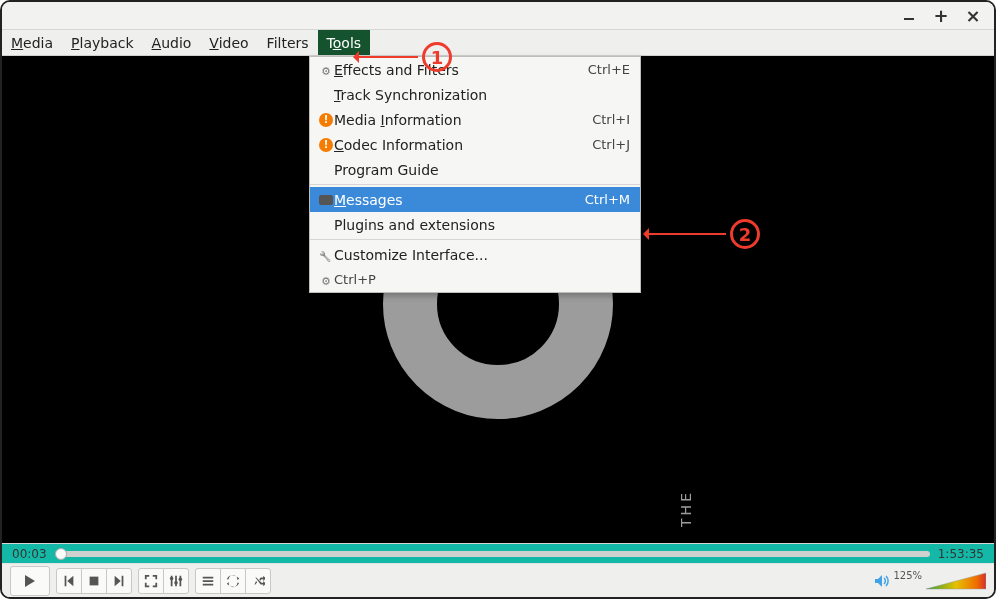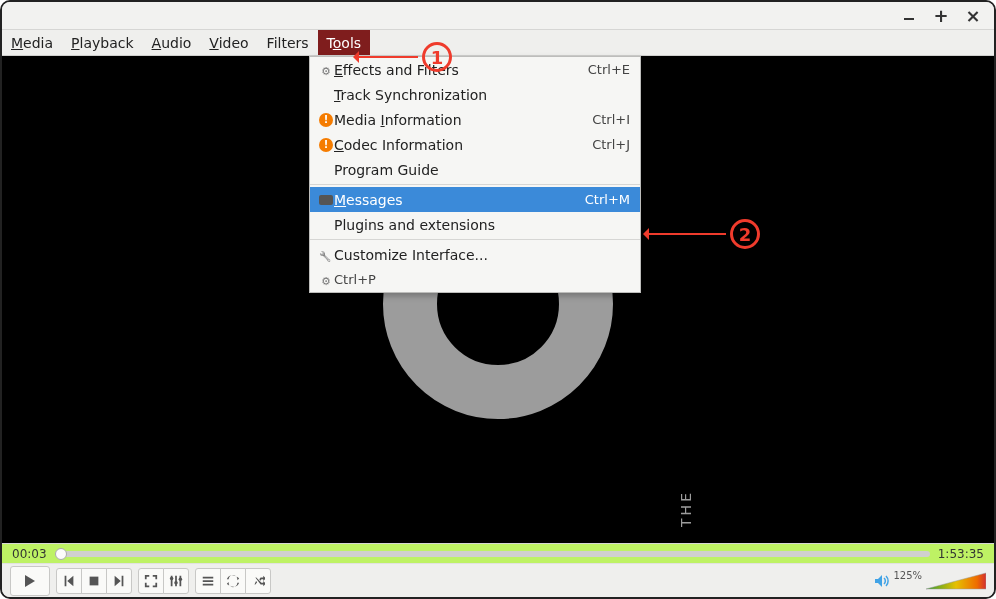--- a/index.html
+++ b/index.html
@@ -25,21 +25,21 @@
   .menubar {
     height: 26px; display: flex; align-items: stretch;
     background: #efefed; border-bottom: 1px solid #cfcfcd;
     font-size: 14px;
   }
   .menubar .item {
     padding: 0 9px; display: flex; align-items: center; cursor: pointer;
     color: #222;
   }
   .menubar .item.active {
-    background: #7f1d1d; color: #fff;
+    background: #14532d; color: #fff;
   }
   .menubar .item .ul { text-decoration: underline; }
 
   .video-area {
     flex: 1; background: #000; position: relative; overflow: hidden;
   }
   .cone-ring {
     position: absolute; left: 50%; top: 51%; transform: translate(-50%, -50%);
     width: 230px; height: 230px; border-radius: 50%;
     border: 54px solid #9c9c9c;
@@ -81,21 +81,21 @@
   }
   .arrow { height: 2px; background: #ef3b2c; position: relative; }
   .arrow.left::before {
     content: ""; position: absolute; left: -1px; top: -5px;
     border: 6px solid transparent; border-right-color: #ef3b2c;
     transform: translateX(-10px);
   }
 
   
   .timebar {
-    height: 20px; background: #bef264; display: flex; align-items: center;
+    height: 20px; background: #14b8a6; display: flex; align-items: center;
     padding: 0 10px; gap: 8px; font-size: 12px; color: #333;
     border-top: 1px solid #d6d6d4;
   }
   .timebar .track {
     flex: 1; height: 6px; background: #d0d0ce; border-radius: 3px; position: relative;
   }
   .timebar .track .knob {
     position: absolute; left: 0; top: -3px; width: 12px; height: 12px;
     border-radius: 50%; background: #fcfcfa; border: 1px solid #aaa;
   }

